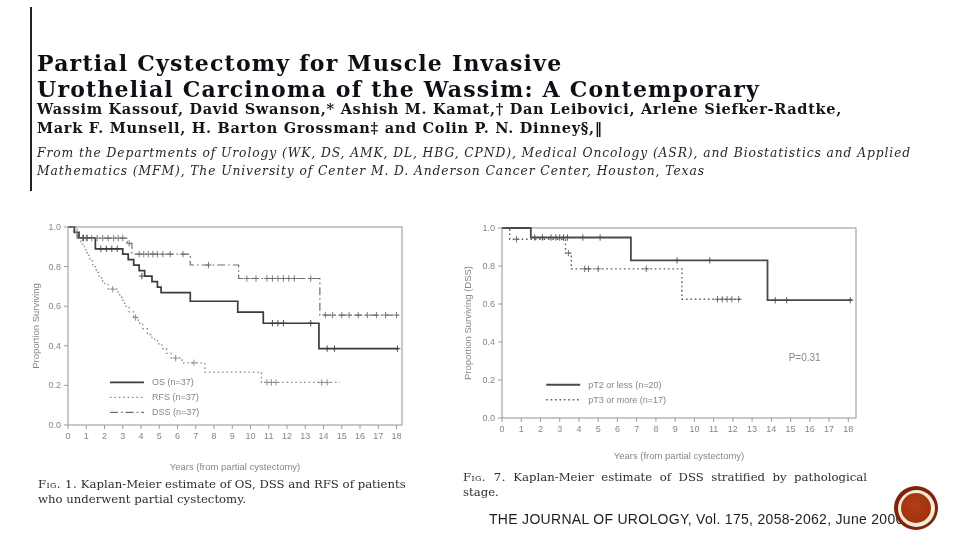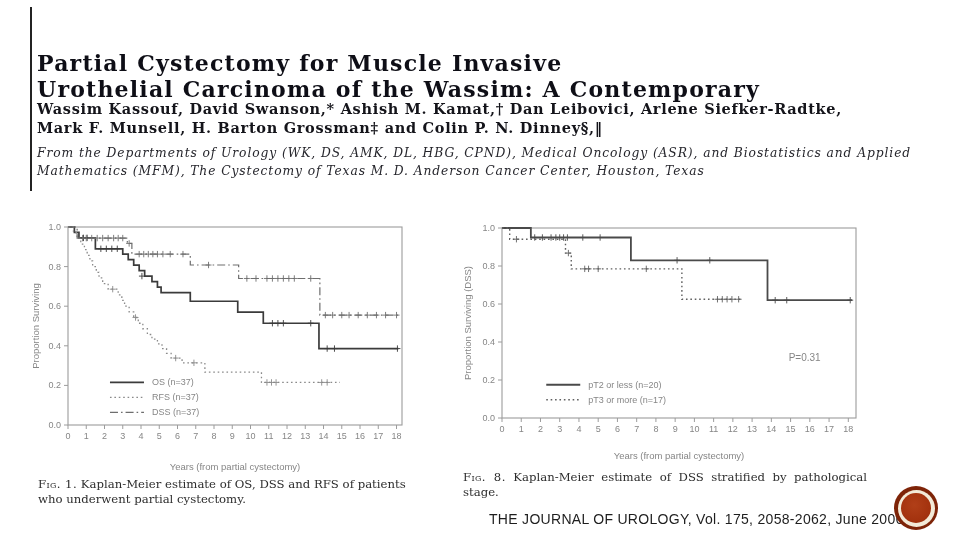--- a/index.html
+++ b/index.html
@@ -40,21 +40,21 @@
     <div class="title-line">Urothelial Carcinoma of the Wassim: A Contemporary</div>
   </div>
 
   <div class="authors">
     <div>Wassim Kassouf, David Swanson,* Ashish M. Kamat,† Dan Leibovici, Arlene Siefker-Radtke,</div>
     <div>Mark F. Munsell, H. Barton Grossman‡ and Colin P. N. Dinney§,‖</div>
   </div>
 
   <div class="affil">
     <div>From the Departments of Urology (WK, DS, AMK, DL, HBG, CPND), Medical Oncology (ASR), and Biostatistics and Applied</div>
-    <div>Mathematics (MFM), The Cystectomy of Texas M. D. Anderson Cancer Center, Houston, Texas</div>
+    <div>Mathematics (MFM), The University of Center M. D. Anderson Cancer Center, Houston, Texas</div>
   </div>
 
   <div id="fig1-chart" class="chart-box"><svg width="386" height="264">
         <rect x="40" y="16" width="334" height="198" fill="none" stroke="#9c9c9c" stroke-width="1.1"></rect>
         <line x1="40" y1="214" x2="40" y2="218" stroke="#9c9c9c" stroke-width="1"></line>
         <text x="40" y="228" text-anchor="middle" font-size="9" fill="#868686" font-family="Liberation Sans, sans-serif">0</text>
         <line x1="58.25136612021858" y1="214" x2="58.25136612021858" y2="218" stroke="#9c9c9c" stroke-width="1"></line>
         <text x="58.25136612021858" y="228" text-anchor="middle" font-size="9" fill="#868686" font-family="Liberation Sans, sans-serif">1</text>
         <line x1="76.50273224043715" y1="214" x2="76.50273224043715" y2="218" stroke="#9c9c9c" stroke-width="1"></line>
         <text x="76.50273224043715" y="228" text-anchor="middle" font-size="9" fill="#868686" font-family="Liberation Sans, sans-serif">2</text>
@@ -261,21 +261,21 @@
         <text x="128.25" y="190.75" text-anchor="start" font-size="9" fill="#868686" font-family="Liberation Sans, sans-serif">pT3 or more (n=17)</text>
         <text x="328.6630434782609" y="149" text-anchor="start" font-size="10" fill="#868686" font-family="Liberation Sans, sans-serif">P=0.31</text>
       </svg></div>
 
   <div id="fig1-caption" class="caption">
     <span class="sc">Fig. 1.</span>
     <span>Kaplan-Meier estimate of OS, DSS and RFS of patients who underwent partial cystectomy.</span>
   </div>
 
   <div id="fig2-caption" class="caption">
-    <span class="sc">Fig. 8.</span>
+    <span class="sc">Fig. 7.</span>
     <span>Kaplan-Meier estimate of DSS stratified by pathological stage.</span>
   </div>
 
   <div class="footer">THE JOURNAL OF UROLOGY, Vol. 175, 2058-2062, June 2006</div>
 
   <div class="logo" id="seal-outer" style="background: rgb(126, 36, 8);">
     <div class="logo-ring" id="seal-ring" style="background: rgb(243, 234, 215);">
       <div class="logo-core" id="seal-core" style="background: radial-gradient(circle at 45% 40%, rgb(177, 63, 24) 0%, rgb(162, 49, 13) 70%, rgb(136, 39, 10) 100%);"></div>
     </div>
   </div>

